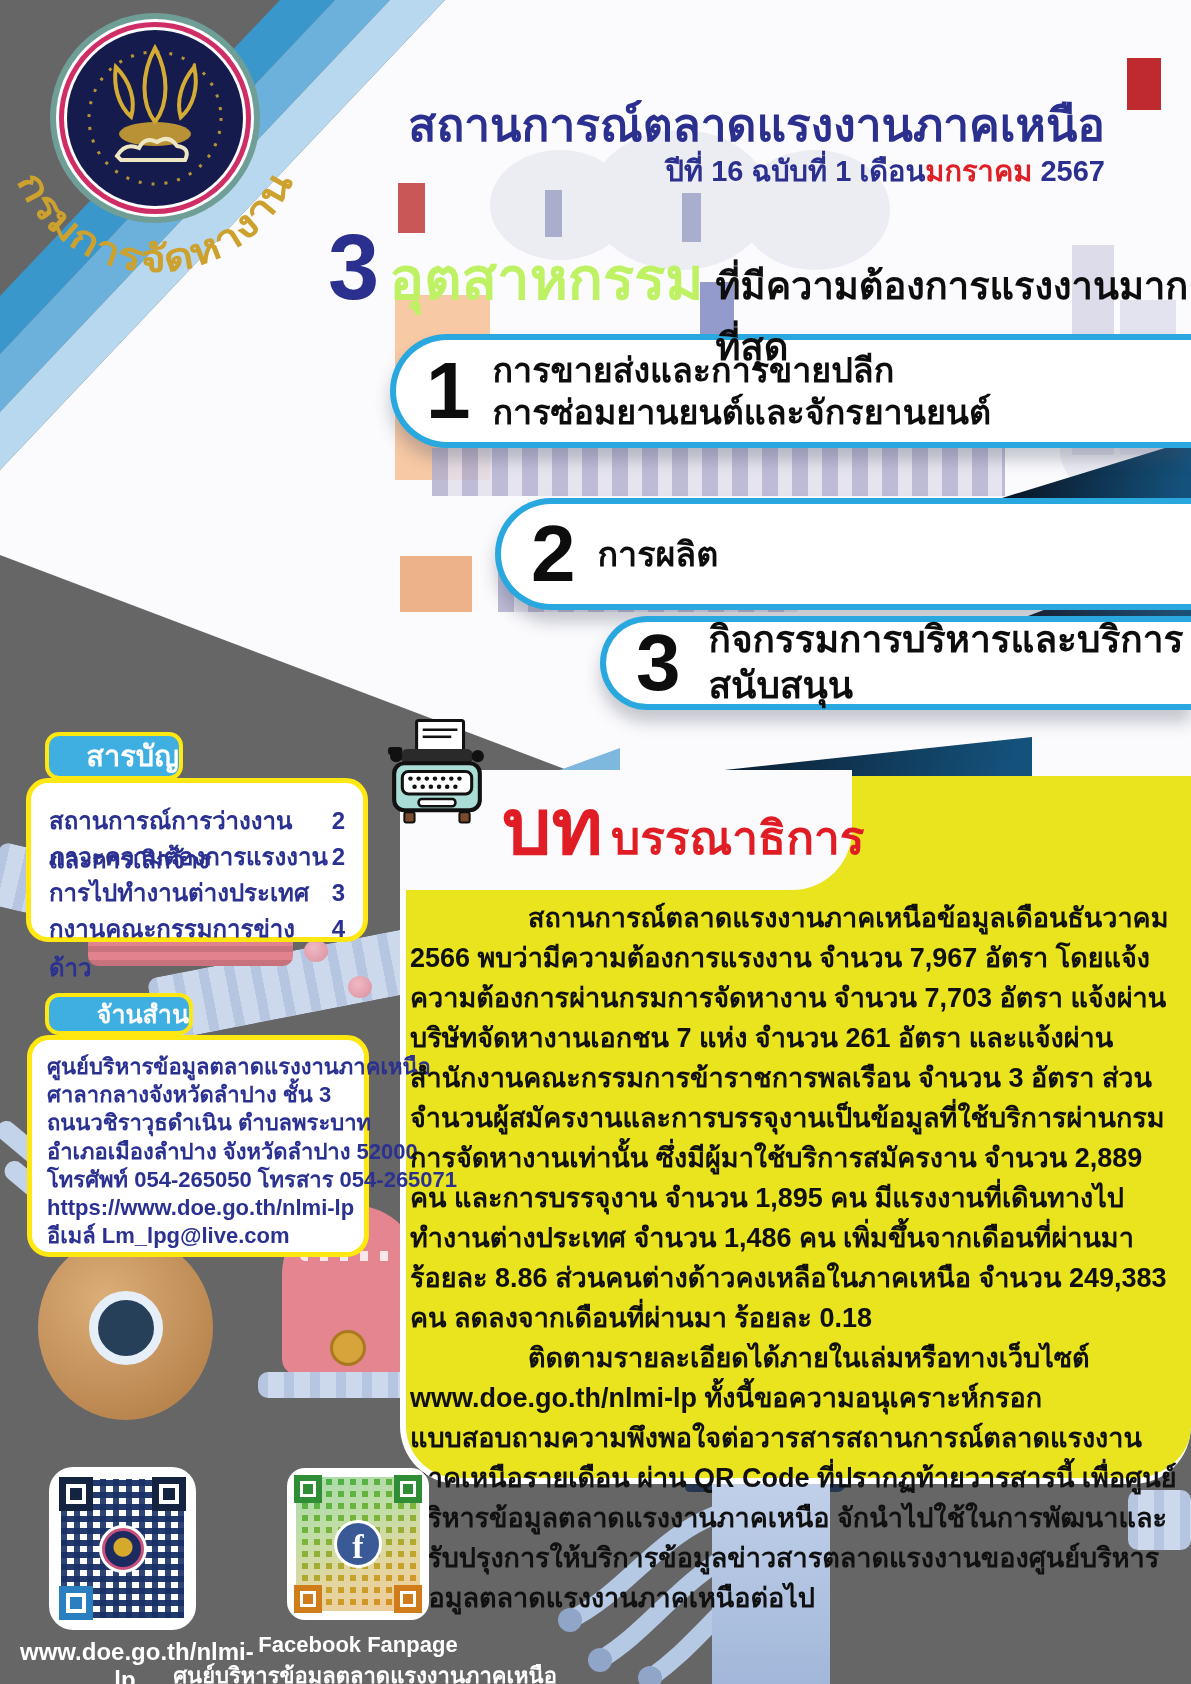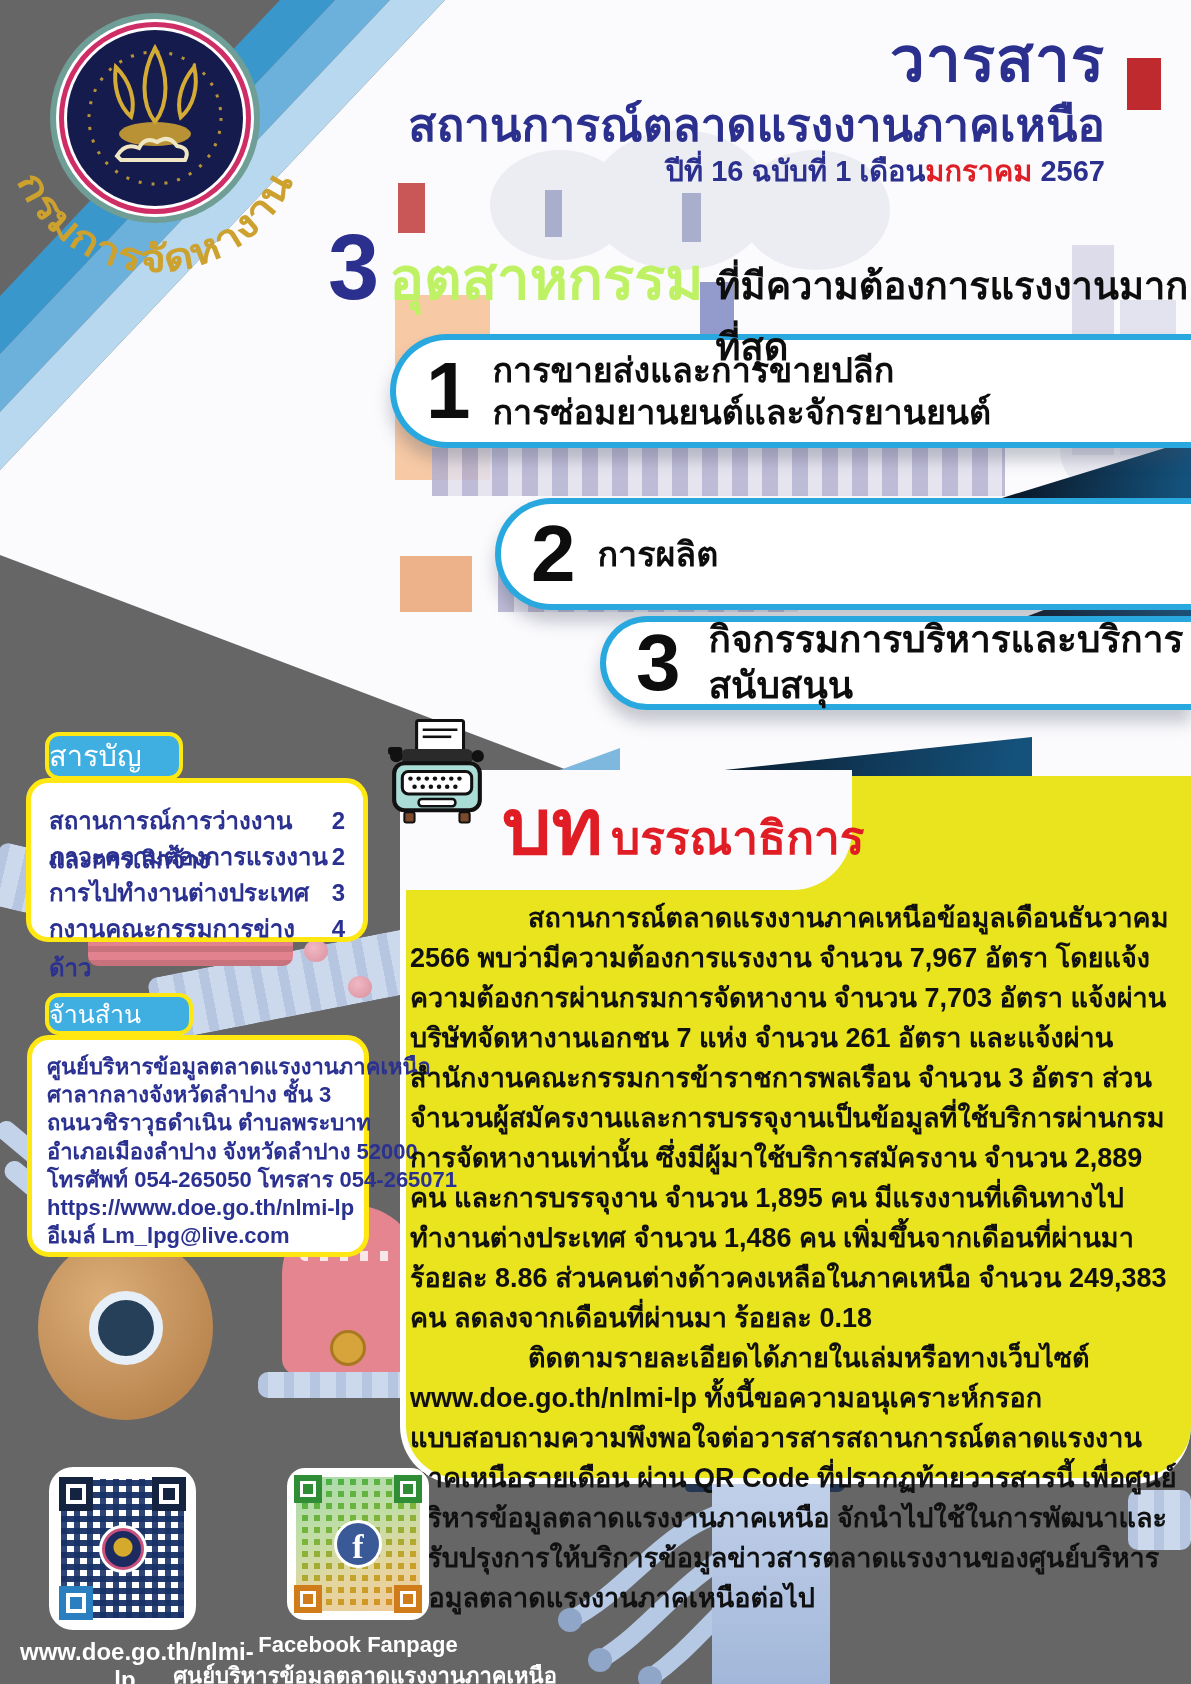--- a/index.html
+++ b/index.html
@@ -53,21 +53,21 @@
     box-shadow:0 12px 16px rgba(70,75,100,.30); }
   .rank-num { font-size:80px; font-weight:800; color:#0d0d0d; line-height:1; padding:0 22px 0 30px; }
   .rank-text { font-size:34px; font-weight:700; color:#0d0d0d; line-height:1.25; }
   .box1 { left:390px; top:334px; height:114px; }
   .box2 { left:495px; top:498px; height:112px; }
   .box3 { left:600px; top:616px; height:94px; }
   .box3 .rank-text { font-size:37px;margin-left:6px; }
 
   
   .tab { background:#3fafe2; border:4px solid #ffe712; border-radius:14px; color:#fff;
-    font-weight:400; display:flex; align-items:center; justify-content:flex-start; z-index:4; }
+    font-weight:700; display:flex; align-items:center; justify-content:flex-end; z-index:4; }
   .toc-tab { left:45px; top:732px; width:138px; height:48px; font-size:29px; }
   .panel { background:#fff; border:5px solid #ffe712; border-radius:22px; z-index:3; }
   .toc-panel { left:26px; top:778px; width:342px; height:164px; padding:18px 18px 8px 18px; }
   .toc-row { display:flex; justify-content:space-between; align-items:baseline; height:36px; }
   .toc-label { font-size:24px; font-weight:700; color:#2b3191; }
   .toc-page { font-size:24px; font-weight:700; color:#2b3191; }
   .prod-tab { left:45px; top:993px; width:148px; height:42px; font-size:25px; }
   .prod-panel { left:27px; top:1035px; width:342px; height:222px; padding:13px 15px; }
   .prod-line { font-size:22px; font-weight:700; color:#2b3191; line-height:28.2px; white-space:nowrap; }
 
@@ -179,21 +179,20 @@
       <path d="M120 36 C112 54 112 74 121 88 C130 74 130 54 120 36 Z" fill="none" stroke="#d4ab35" stroke-width="4" transform="rotate(16 120 62)"></path>
       <ellipse cx="88" cy="104" rx="36" ry="12" fill="#caa032" opacity=".9"></ellipse>
       <path d="M50 126 q8 -14 22 -8 q6 -12 18 -6 q12 -8 20 4 q14 2 8 14 H54 Z" fill="none" stroke="#efe6c4" stroke-width="4"></path>
     </svg>
   </div>
   <svg class="abs curved-svg">
     <path id="arcPath" d="M 34 193 A 150 150 0 0 0 316 193" fill="none"></path>
     <text><textPath href="#arcPath" startOffset="8" textLength="350" lengthAdjust="spacingAndGlyphs">กรมการจัดหางาน</textPath></text>
   </svg>
 
-  <div class="abs masthead-word">วารสาร</div>
   <div class="abs masthead-title">สถานการณ์ตลาดแรงงานภาคเหนือ</div>
   <div class="abs issue-line">
     <span>ปีที่ 16 ฉบับที่ 1 เดือน</span><span class="month">มกราคม</span><span> 2567</span>
   </div>
 
   <div class="abs top3-heading">
     <span class="h3-num">3</span>
     <span class="h3-word">อุตสาหกรรม</span>
     <span class="h3-rest">ที่มีความต้องการแรงงานมากที่สุด</span>
   </div>

